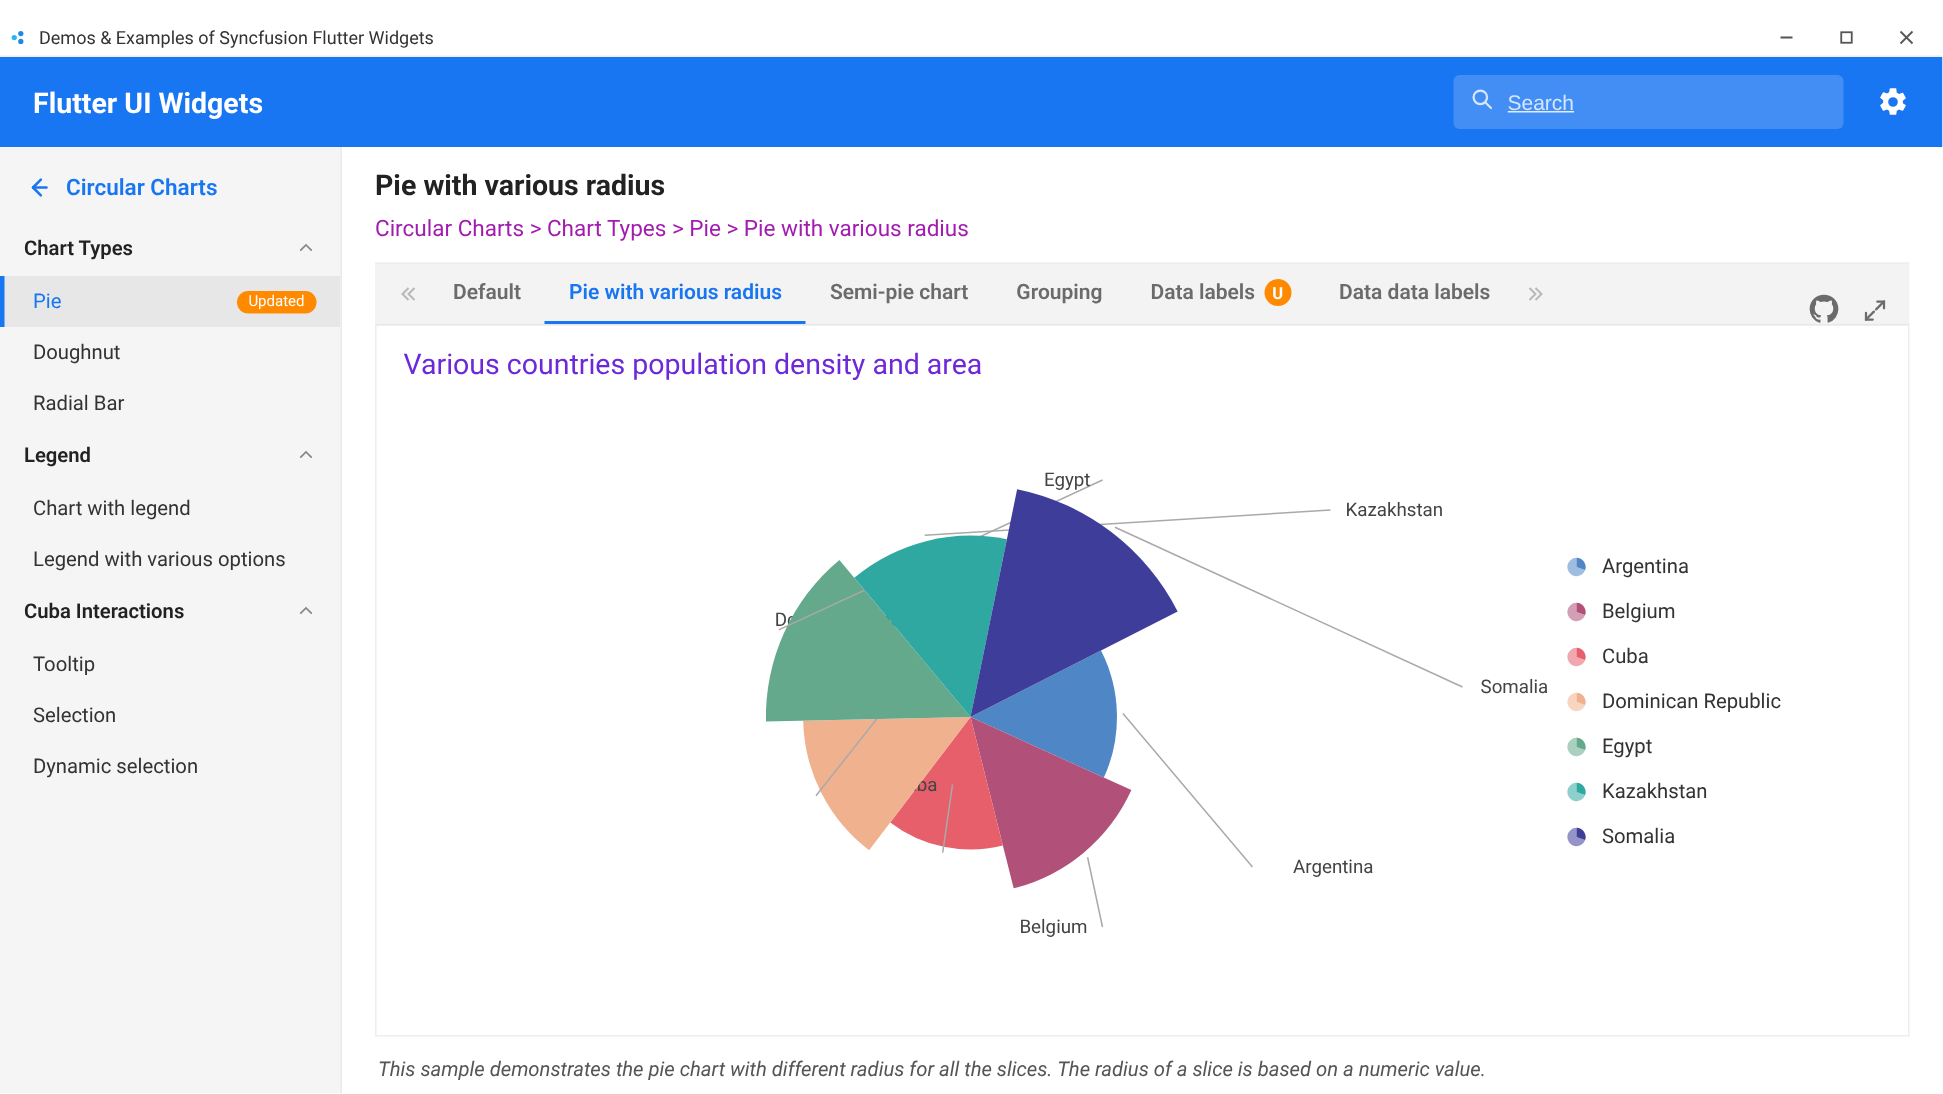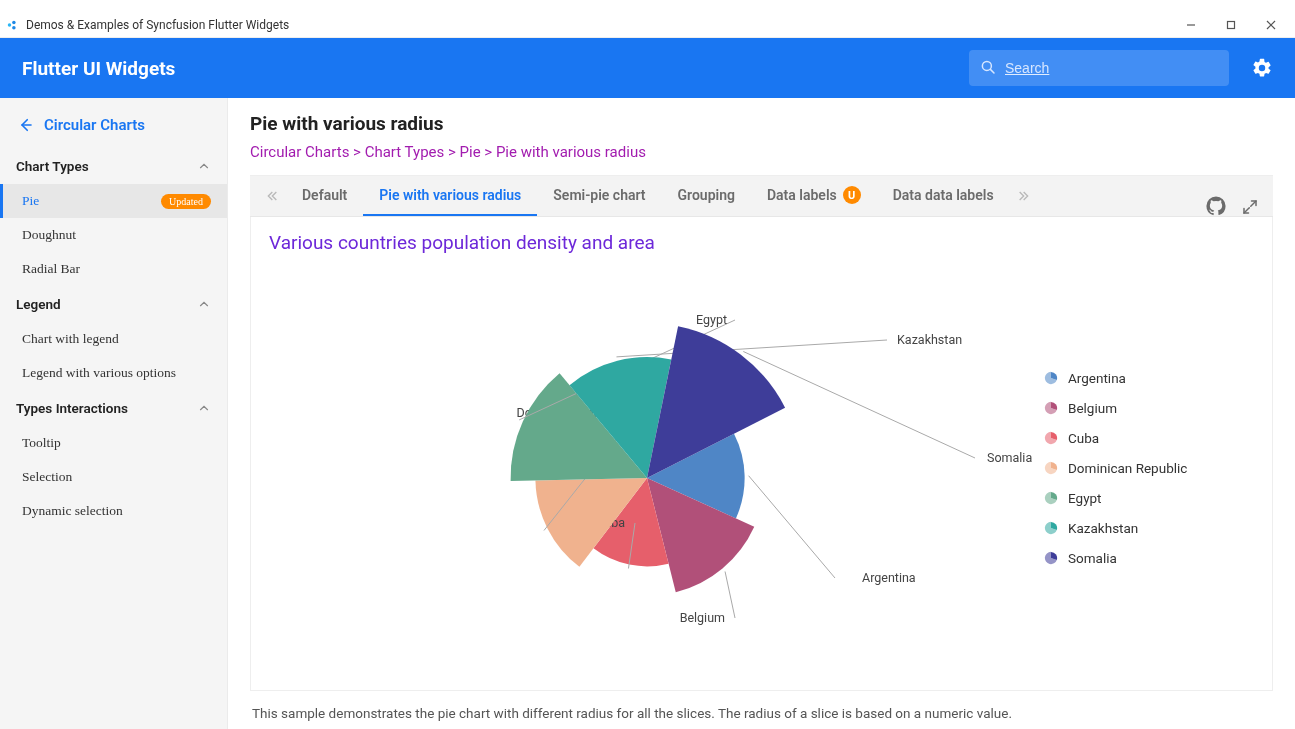--- a/index.html
+++ b/index.html
@@ -88,29 +88,29 @@
   }
   .page-link-row {
     display:flex; align-items:center;
     padding: 6px 16px 14px 16px;
     color:#1976F2;
     font-weight:600;
     font-size:15px;
   }
   .page-link-row .back-icon { margin-right:10px; display:flex; }
   .side-group-header {
-    display:flex; align-items:center; justify-content:space-between;
+    display:flex; justify-content:space-between;
     padding: 10px 16px;
     font-weight:600; font-size:13.5px; color:#222;
   }
   .side-group-header .chev { color:#777; display:flex; }
   .side-item {
     display:flex; align-items:center; justify-content:space-between;
     padding: 9px 16px 9px 22px;
-    font-size:13.5px; color:#333;font-family:Liberation Serif, serif;
+    font-size:13.5px; color:#333;
   }
   .side-item.active {
     background:#e7e7e7;
     color:#1976F2;
     border-left:3px solid #1976F2;
     padding-left:19px;
   }
   .badge {
     background:#ff8a00;
     color:#fff;
@@ -196,20 +196,21 @@
     font-size:13.5px; color:#333;
   }
   .legend-swatch {
     width:14px; height:14px; display:flex;
   }
   .legend-swatch svg { width:14px; height:14px; }
 
   .desc {
     font-size:13.5px; color:#555;
     padding: 14px 2px 0 2px;
+    font-style: italic;
   }
 
   .slice-label {
     font-size:12.5px; fill:#444;
   }
   .leader { stroke:#a9a9a9; stroke-width:1; fill:none; }
 </style>
 </head>
 <body>
 
@@ -300,21 +301,21 @@
             </svg>
           </span>
         </div>
         <div class="side-item">
           <span>Chart with legend</span>
         </div>
         <div class="side-item">
           <span>Legend with various options</span>
         </div>
         <div class="side-group-header">
-          <span>Types Interactions</span>
+          <span>Cuba Interactions</span>
           <span class="chev">
             <svg width="14" height="14" viewBox="0 0 24 24" fill="none">
               <path d="M6 15l6-6 6 6" stroke="#888" stroke-width="2" stroke-linecap="round"></path>
             </svg>
           </span>
         </div>
         <div class="side-item">
           <span>Tooltip</span>
         </div>
         <div class="side-item">

